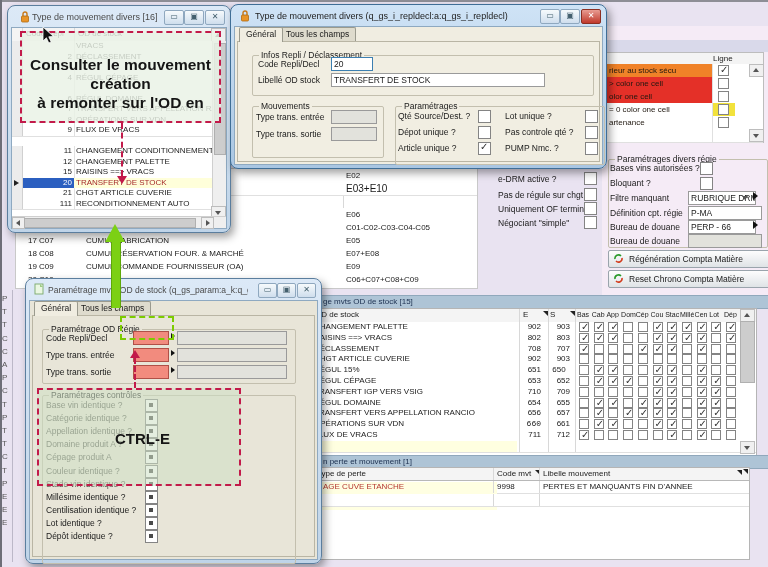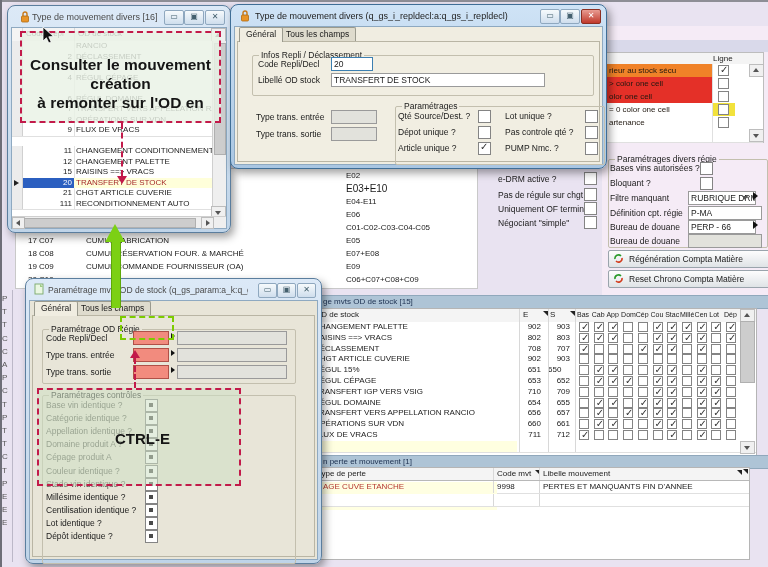--- a/index.html
+++ b/index.html
@@ -93,26 +93,20 @@
         <div style="position: absolute; left: 23px; width: 28px; height: 100%; line-height: 13px; font-size: 8px;"></div>
         <div style="position: absolute; left: 70px; width: 255px; height: 100%; line-height: 13px; font-size: 8px; white-space: nowrap; overflow: hidden;"></div>
         <div style="position: absolute; left: 330px; width: 128px; height: 100%; line-height: 13px; font-size: 8px;">E02</div>
       </div>
       <div class="gridrow" style="top: 13px; height: 13px;">
         <div style="position: absolute; left: 0px; width: 21px; height: 100%; text-align: right; padding-right: 1px; line-height: 13px; font-size: 8px;"></div>
         <div style="position: absolute; left: 23px; width: 28px; height: 100%; line-height: 13px; font-size: 8px;"></div>
         <div style="position: absolute; left: 70px; width: 255px; height: 100%; line-height: 13px; font-size: 8px; white-space: nowrap; overflow: hidden;"></div>
         <div style="position: absolute; left: 330px; width: 128px; height: 100%; line-height: 13px; font-size: 10px;">E03+E10</div>
       </div>
-      <div class="gridrow" style="top: 26px; height: 13px;">
-        <div style="position: absolute; left: 0px; width: 21px; height: 100%; text-align: right; padding-right: 1px; line-height: 13px; font-size: 8px;"></div>
-        <div style="position: absolute; left: 23px; width: 28px; height: 100%; line-height: 13px; font-size: 8px;"></div>
-        <div style="position: absolute; left: 70px; width: 255px; height: 100%; line-height: 13px; font-size: 8px; white-space: nowrap; overflow: hidden;"></div>
-        <div style="position: absolute; left: 330px; width: 128px; height: 100%; line-height: 13px; font-size: 8px;">E04-E11</div>
-      </div>
       <div class="gridrow" style="top: 39px; height: 13px;">
         <div style="position: absolute; left: 0px; width: 21px; height: 100%; text-align: right; padding-right: 1px; line-height: 13px; font-size: 8px;"></div>
         <div style="position: absolute; left: 23px; width: 28px; height: 100%; line-height: 13px; font-size: 8px;"></div>
         <div style="position: absolute; left: 70px; width: 255px; height: 100%; line-height: 13px; font-size: 8px; white-space: nowrap; overflow: hidden;"></div>
         <div style="position: absolute; left: 330px; width: 128px; height: 100%; line-height: 13px; font-size: 8px;">E06</div>
       </div>
       <div class="gridrow" style="top: 52px; height: 13px;">
         <div style="position: absolute; left: 0px; width: 21px; height: 100%; text-align: right; padding-right: 1px; line-height: 13px; font-size: 8px;"></div>
         <div style="position: absolute; left: 23px; width: 28px; height: 100%; line-height: 13px; font-size: 8px;"></div>
         <div style="position: absolute; left: 70px; width: 255px; height: 100%; line-height: 13px; font-size: 8px; white-space: nowrap; overflow: hidden;"></div>
@@ -339,21 +333,21 @@
         <div class="cb" style="position: absolute; left: 377.6px; top: 0px; width: 8px; height: 8px;"></div>
         <div class="cb" style="position: absolute; left: 392.3px; top: 0px; width: 8px; height: 8px;"></div>
         <div class="cb" style="position: absolute; left: 407px; top: 0px; width: 8px; height: 8px;"></div>
         <div class="vline" style="left: 200px; top: 0px; height: 10.8px;"></div>
         <div class="vline" style="left: 229px; top: 0px; height: 10.8px;"></div>
         <div class="vline" style="left: 256px; top: 0px; height: 10.8px;"></div>
       </div>
       <div class="gridrow" style="top: 56.2px; height: 10.8px;">
         <div style="position: absolute; left: 2px; width: 196px; height: 100%; line-height: 10.8px; font-size: 8px; white-space: nowrap; overflow: hidden; text-indent: -7px;">RÉGUL 15%</div>
         <div style="position: absolute; left: 200px; width: 22px; text-align: right; line-height: 10.8px; font-size: 8px;">651</div>
-        <div style="position: absolute; left: 229px; width: 22px; text-align: left; line-height: 10.8px; font-size: 8px;">650</div>
+        <div style="position: absolute; left: 229px; width: 22px; text-align: center; line-height: 10.8px; font-size: 8px;">650</div>
         <div class="cb" style="position: absolute; left: 260px; top: 0px; width: 8px; height: 8px;"></div>
         <div class="cb on" style="position: absolute; left: 274.7px; top: 0px; width: 8px; height: 8px;"></div>
         <div class="cb on" style="position: absolute; left: 289.4px; top: 0px; width: 8px; height: 8px;"></div>
         <div class="cb" style="position: absolute; left: 304.1px; top: 0px; width: 8px; height: 8px;"></div>
         <div class="cb" style="position: absolute; left: 318.8px; top: 0px; width: 8px; height: 8px;"></div>
         <div class="cb on" style="position: absolute; left: 333.5px; top: 0px; width: 8px; height: 8px;"></div>
         <div class="cb on" style="position: absolute; left: 348.2px; top: 0px; width: 8px; height: 8px;"></div>
         <div class="cb" style="position: absolute; left: 362.9px; top: 0px; width: 8px; height: 8px;"></div>
         <div class="cb on" style="position: absolute; left: 377.6px; top: 0px; width: 8px; height: 8px;"></div>
         <div class="cb" style="position: absolute; left: 392.3px; top: 0px; width: 8px; height: 8px;"></div>
@@ -433,21 +427,21 @@
         <div class="cb" style="position: absolute; left: 362.9px; top: 0px; width: 8px; height: 8px;"></div>
         <div class="cb on" style="position: absolute; left: 377.6px; top: 0px; width: 8px; height: 8px;"></div>
         <div class="cb on" style="position: absolute; left: 392.3px; top: 0px; width: 8px; height: 8px;"></div>
         <div class="cb" style="position: absolute; left: 407px; top: 0px; width: 8px; height: 8px;"></div>
         <div class="vline" style="left: 200px; top: 0px; height: 10.8px;"></div>
         <div class="vline" style="left: 229px; top: 0px; height: 10.8px;"></div>
         <div class="vline" style="left: 256px; top: 0px; height: 10.8px;"></div>
       </div>
       <div class="gridrow" style="top: 110.2px; height: 10.8px;">
         <div style="position: absolute; left: 2px; width: 196px; height: 100%; line-height: 10.8px; font-size: 8px; white-space: nowrap; overflow: hidden; text-indent: -7px;">OPÉRATIONS SUR VDN</div>
-        <div style="position: absolute; left: 200px; width: 22px; text-align: right; line-height: 10.8px; font-size: 8px;">660</div>
+        <div style="position: absolute; left: 200px; width: 22px; text-align: right; line-height: 10.8px; font-size: 8px; font-family: Liberation Mono, monospace;">660</div>
         <div style="position: absolute; left: 229px; width: 22px; text-align: right; line-height: 10.8px; font-size: 8px;">661</div>
         <div class="cb" style="position: absolute; left: 260px; top: 0px; width: 8px; height: 8px;"></div>
         <div class="cb on" style="position: absolute; left: 274.7px; top: 0px; width: 8px; height: 8px;"></div>
         <div class="cb on" style="position: absolute; left: 289.4px; top: 0px; width: 8px; height: 8px;"></div>
         <div class="cb" style="position: absolute; left: 304.1px; top: 0px; width: 8px; height: 8px;"></div>
         <div class="cb" style="position: absolute; left: 318.8px; top: 0px; width: 8px; height: 8px;"></div>
         <div class="cb on" style="position: absolute; left: 333.5px; top: 0px; width: 8px; height: 8px;"></div>
         <div class="cb on" style="position: absolute; left: 348.2px; top: 0px; width: 8px; height: 8px;"></div>
         <div class="cb" style="position: absolute; left: 362.9px; top: 0px; width: 8px; height: 8px;"></div>
         <div class="cb on" style="position: absolute; left: 377.6px; top: 0px; width: 8px; height: 8px;"></div>
@@ -534,21 +528,21 @@
         <div class="vline" style="left:10px;top:0;height:13px;"></div>
         <div class="vline" style="left:62px;top:0;height:13px;"></div>
         <div class="sbtn" style="right:0;top:0;width:13px;height:12px;">
             <i class="tri-up" style="left:3px;top:4px;"></i>
           </div>
       </div>
       <div id="win1-rows" class="abs" style="left:0;top:13px;width:201px;height:178px;">
           <div class="gridrow" style="top: 0px; height: 10.5px;">
             <div style="position: absolute; left: 0px; width: 10px; height: 100%; background: rgb(236, 236, 236); border-right: 1px solid rgb(208, 208, 208);"></div>
             <div style="position: absolute; left: 11px; width: 49px; height: 100%; text-align: right; padding-right: 2px; font-size: 8px; line-height: 10.5px; color: rgb(34, 34, 34); border-right: 1px solid rgb(224, 224, 224);"></div>
-            <div style="position: absolute; left: 62px; right: 0px; height: 100%; padding-left: 2px; font-size: 8px; line-height: 10.5px; white-space: nowrap; overflow: hidden; color: rgb(34, 34, 34);">RANCIO</div>
+            <div style="position: absolute; left: 62px; right: 0px; height: 100%; padding-left: 2px; font-size: 8px; line-height: 10.5px; white-space: nowrap; overflow: hidden; color: rgb(34, 34, 34);">VRACS</div>
           </div>
           <div class="gridrow" style="top: 10.5px; height: 10.5px;">
             <div style="position: absolute; left: 0px; width: 10px; height: 100%; background: rgb(236, 236, 236); border-right: 1px solid rgb(208, 208, 208);"></div>
             <div style="position: absolute; left: 11px; width: 49px; height: 100%; text-align: right; padding-right: 2px; font-size: 8px; line-height: 10.5px; color: rgb(34, 34, 34); border-right: 1px solid rgb(224, 224, 224);">2</div>
             <div style="position: absolute; left: 62px; right: 0px; height: 100%; padding-left: 2px; font-size: 8px; line-height: 10.5px; white-space: nowrap; overflow: hidden; color: rgb(34, 34, 34);">DÉCLASSEMENT</div>
           </div>
           <div class="gridrow" style="top: 21px; height: 10.5px;">
             <div style="position: absolute; left: 0px; width: 10px; height: 100%; background: rgb(236, 236, 236); border-right: 1px solid rgb(208, 208, 208);"></div>
             <div style="position: absolute; left: 11px; width: 49px; height: 100%; text-align: right; padding-right: 2px; font-size: 8px; line-height: 10.5px; color: rgb(34, 34, 34); border-right: 1px solid rgb(224, 224, 224);"></div>
             <div style="position: absolute; left: 62px; right: 0px; height: 100%; padding-left: 2px; font-size: 8px; line-height: 10.5px; white-space: nowrap; overflow: hidden; color: rgb(34, 34, 34);"></div>
@@ -665,20 +659,23 @@
       <div class="abs" style="left:2px;top:14px;right:2px;bottom:2px;border:1px solid #b9b5a4;background:#F1EEE2;">
 
         <fieldset style="left:10px;top:4px;width:340px;height:44px;">
           <legend>Infos Repli / Déclassement</legend>
         </fieldset>
         <span class="lbl" style="left:20px;top:17px;">Code Repli/Decl</span>
         <span class="inp" style="left:93px;top:15px;width:36px;height:12px;border:1px solid #3C7FB1;">20</span>
         <span class="lbl" style="left:20px;top:33px;">Libellé OD stock</span>
         <span class="inp" style="left:93px;top:31px;width:208px;height:12px;">TRANSFERT DE STOCK</span>
 
+        <fieldset style="left:10px;top:55px;width:130px;height:55px;">
+          <legend>Mouvements</legend>
+        </fieldset>
         <span class="lbl" style="left:18px;top:70px;">Type trans. entrée</span>
         <span class="inp dis" style="left:93px;top:68px;width:40px;height:12px;"></span>
         <span class="lbl" style="left:18px;top:87px;">Type trans. sortie</span>
         <span class="inp dis" style="left:93px;top:85px;width:40px;height:12px;"></span>
 
         <fieldset style="left:153px;top:55px;width:208px;height:62px;">
           <legend>Paramétrages</legend>
         </fieldset>
         <div id="param-checks">
             <div style="position: absolute; left: 160px; top: 69px; font-size: 8.5px; white-space: nowrap;">Qté Source/Dest. ?</div>

